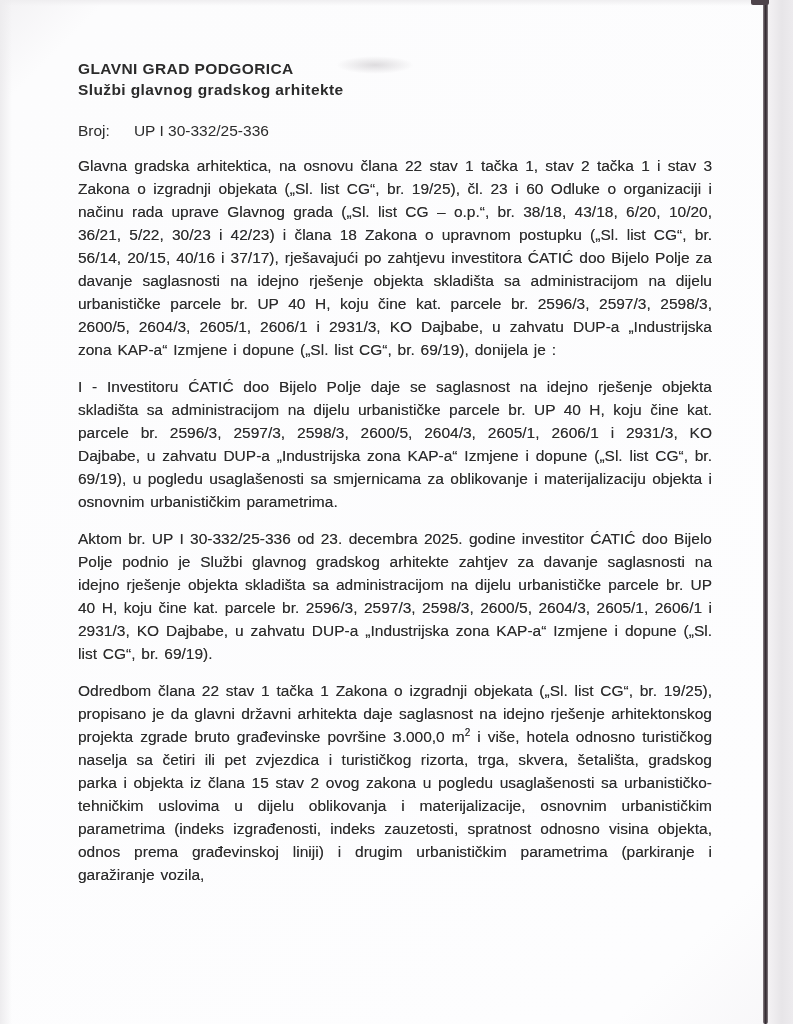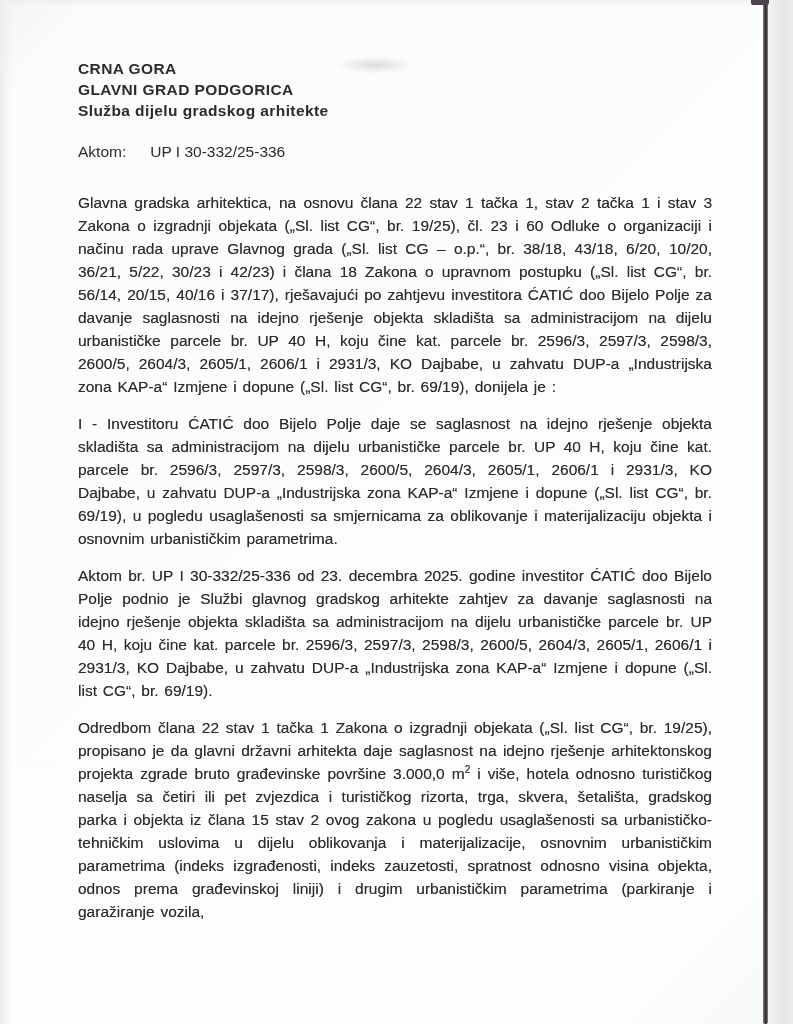--- a/index.html
+++ b/index.html
@@ -35,21 +35,21 @@
   }
   .ref-line .num-value { margin-left: 24px; }
   p.body {
     margin: 14px 0 0 0;
     font-size: 15.5px;
     line-height: 23px;
     text-align: justify;
     word-spacing: 1.5px;
     text-shadow: 0 0 0.5px rgba(43,43,43,0.55);
   }
-  p.body.first-gap { margin-top: 28px; }
+  p.body.first-gap { margin-top: 12px; }
   h2.doc-heading {
     margin: 14px 0 0 0;
     font-size: 16px;
     line-height: 24px;
     font-weight: bold;
     text-align: center;
     letter-spacing: 1.5px;
     word-spacing: 2px;
     text-shadow: 0 0 0.5px rgba(43,43,43,0.55);
   }
@@ -86,28 +86,27 @@
 <body>
 
 <div class="scan-page">
   <div class="edge-top"></div>
   <div class="edge-left"></div>
   <div class="scan-smudge"></div>
 
   <div class="content">
 
     <div>
-      <div class="hdr-line">CRNA GORA</div>
       <div class="hdr-line">GLAVNI GRAD PODGORICA</div>
-      <div class="hdr-line">Služba dijelu gradskog arhitekte</div>
+      <div class="hdr-line">Službi glavnog gradskog arhitekte</div>
     </div>
 
     <div class="ref-block">
       <div class="ref-line">
-        <span>Aktom:</span><span class="num-value">UP I 30-332/25-336</span>
+        <span>Broj:</span><span class="num-value">UP I 30-332/25-336</span>
       </div>
     </div>
 
     <p class="body first-gap">Glavna gradska arhitektica, na osnovu člana 22 stav 1 tačka 1, stav 2 tačka 1 i stav 3 Zakona o izgradnji objekata („Sl. list CG“, br. 19/25), čl. 23 i 60 Odluke o organizaciji i načinu rada uprave Glavnog grada („Sl. list CG – o.p.“, br. 38/18, 43/18, 6/20, 10/20, 36/21, 5/22, 30/23 i 42/23) i člana 18 Zakona o upravnom postupku („Sl. list CG“, br. 56/14, 20/15, 40/16 i 37/17), rješavajući po zahtjevu investitora ĆATIĆ doo Bijelo Polje za davanje saglasnosti na idejno rješenje objekta skladišta sa administracijom na dijelu urbanističke parcele br. UP 40 H, koju čine kat. parcele br. 2596/3, 2597/3, 2598/3, 2600/5, 2604/3, 2605/1, 2606/1 i 2931/3, KO Dajbabe, u zahvatu DUP-a „Industrijska zona KAP-a“ Izmjene i dopune („Sl. list CG“, br. 69/19), donijela je :</p>
 
 
     <p class="body">I - Investitoru ĆATIĆ doo Bijelo Polje daje se saglasnost na idejno rješenje objekta skladišta sa administracijom na dijelu urbanističke parcele br. UP 40 H, koju čine kat. parcele br. 2596/3, 2597/3, 2598/3, 2600/5, 2604/3, 2605/1, 2606/1 i 2931/3, KO Dajbabe, u zahvatu DUP-a „Industrijska zona KAP-a“ Izmjene i dopune („Sl. list CG“, br. 69/19), u pogledu usaglašenosti sa smjernicama za oblikovanje i materijalizaciju objekta i osnovnim urbanističkim parametrima.</p>
 
 
     <p class="body">Aktom br. UP I 30-332/25-336 od 23. decembra 2025. godine investitor ĆATIĆ doo Bijelo Polje podnio je Službi glavnog gradskog arhitekte zahtjev za davanje saglasnosti na idejno rješenje objekta skladišta sa administracijom na dijelu urbanističke parcele br. UP 40 H, koju čine kat. parcele br. 2596/3, 2597/3, 2598/3, 2600/5, 2604/3, 2605/1, 2606/1 i 2931/3, KO Dajbabe, u zahvatu DUP-a „Industrijska zona KAP-a“ Izmjene i dopune („Sl. list CG“, br. 69/19).</p>

